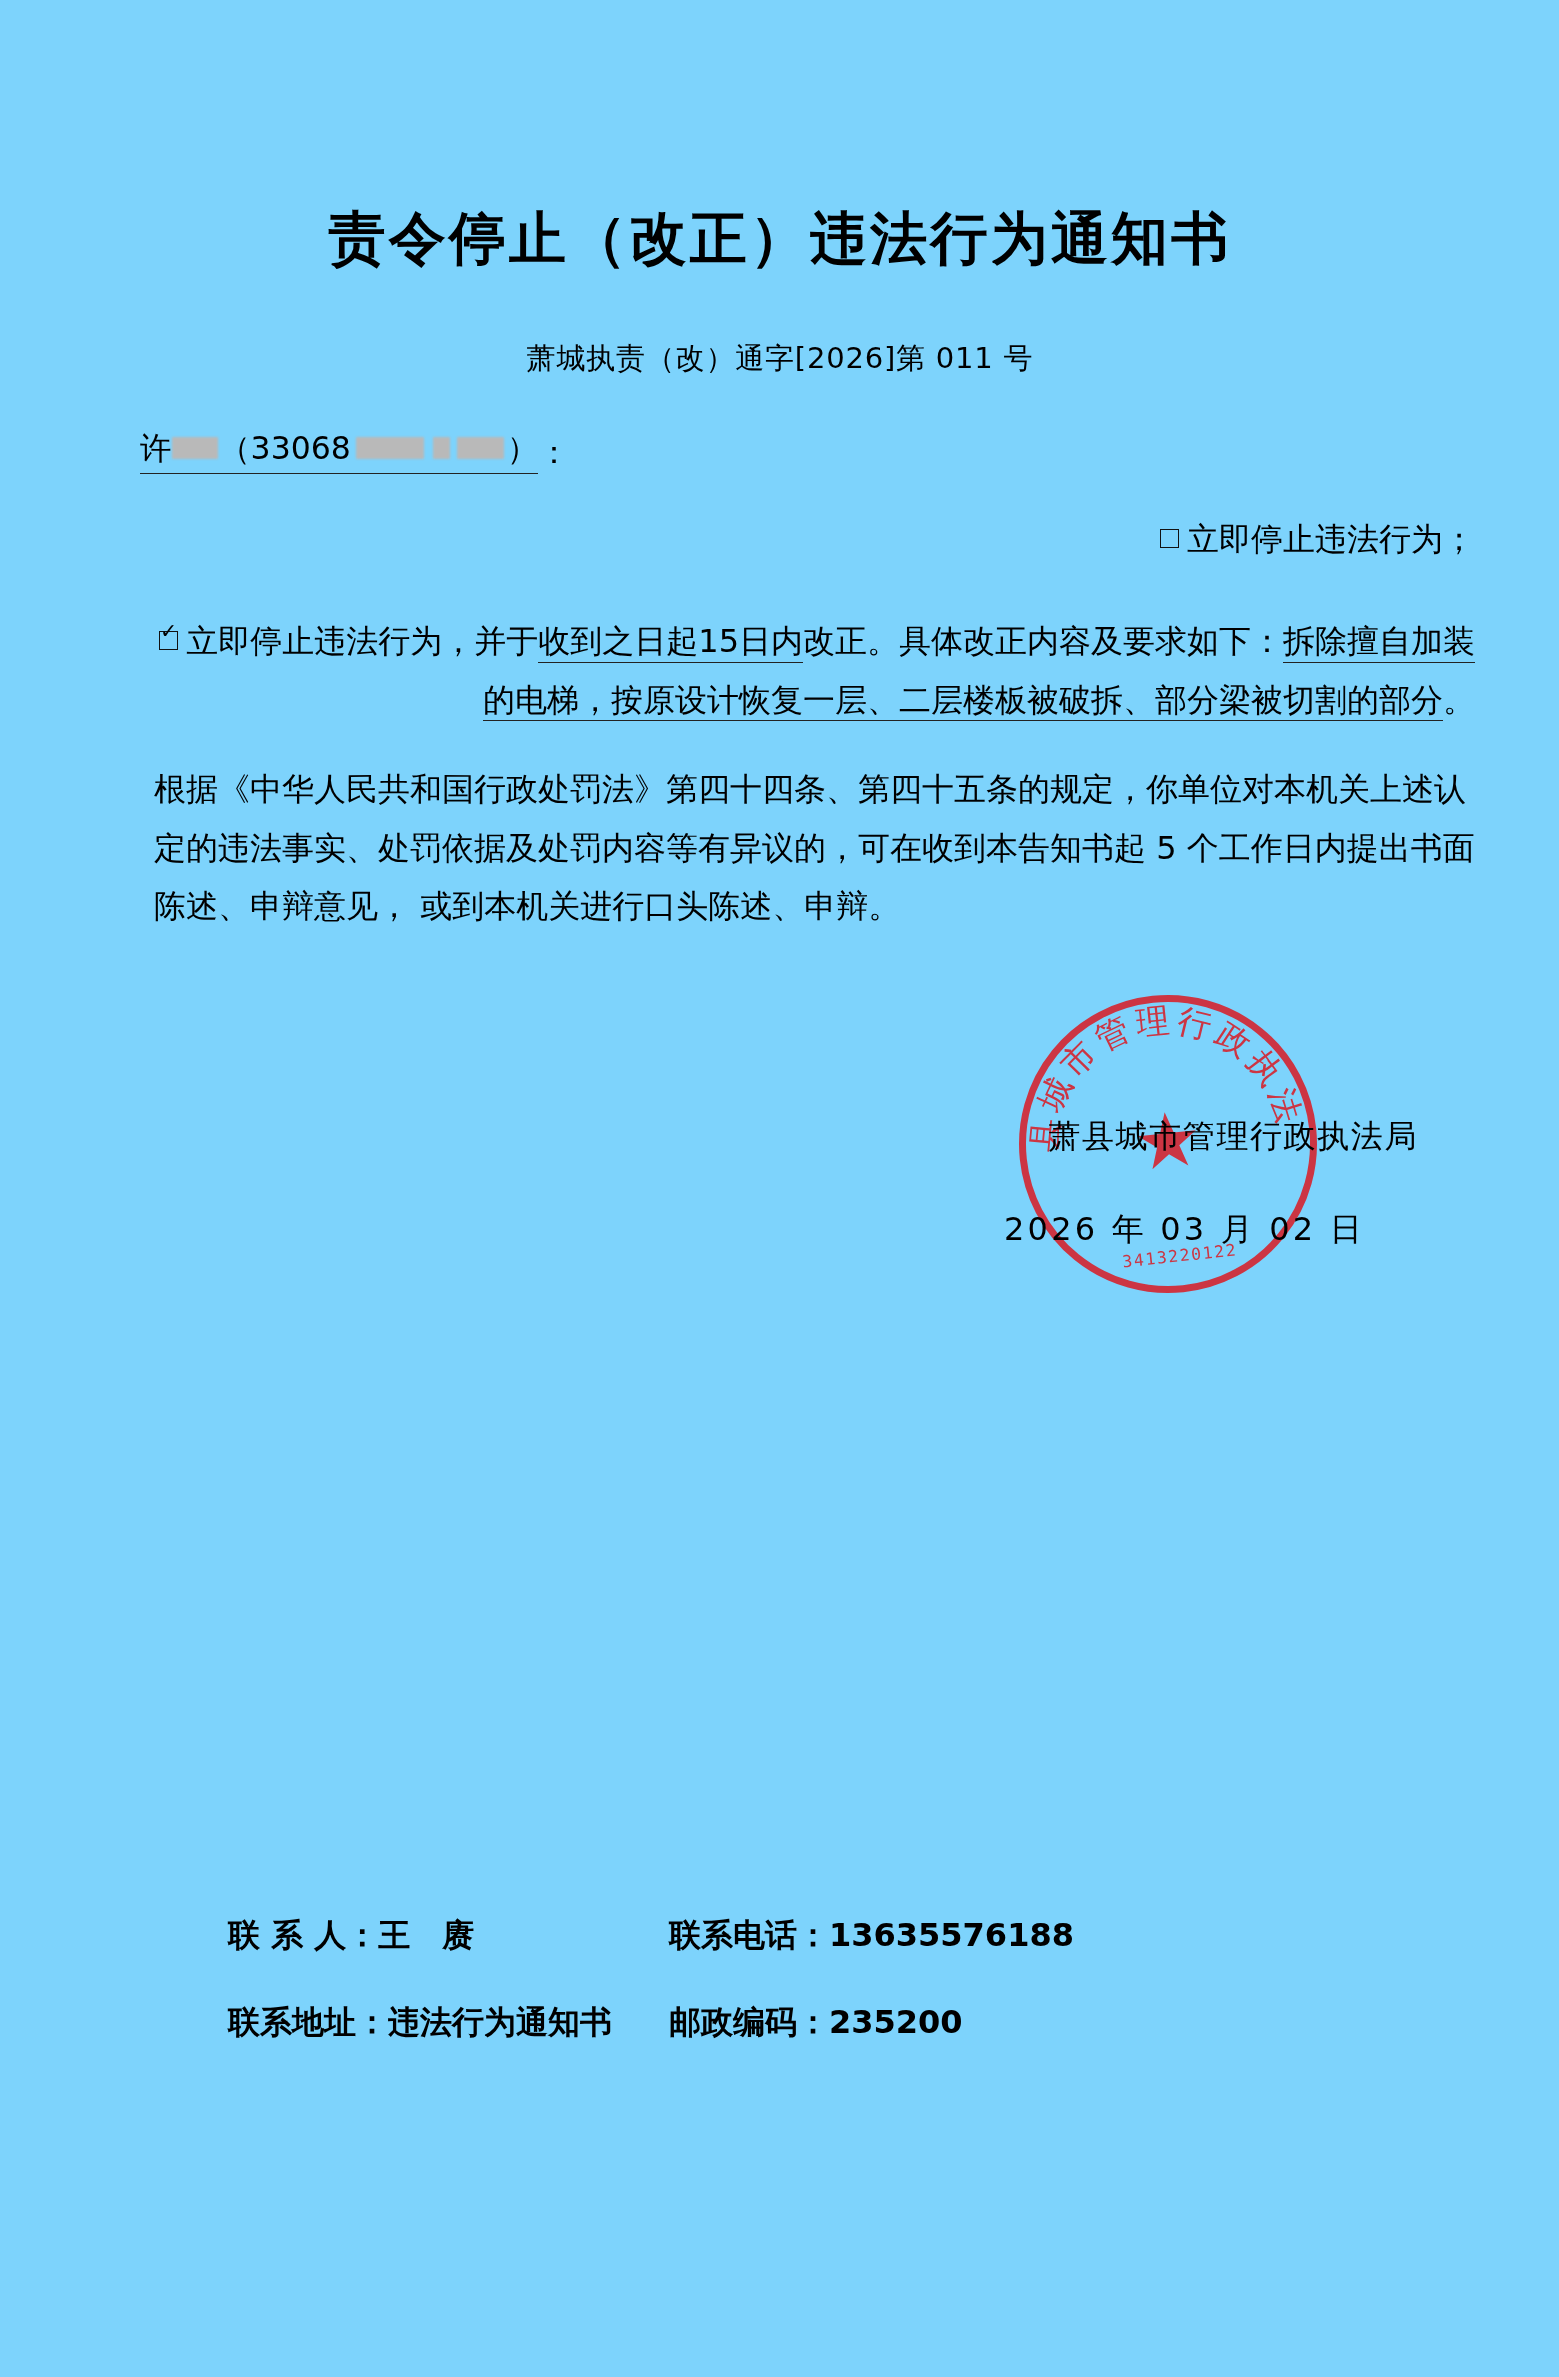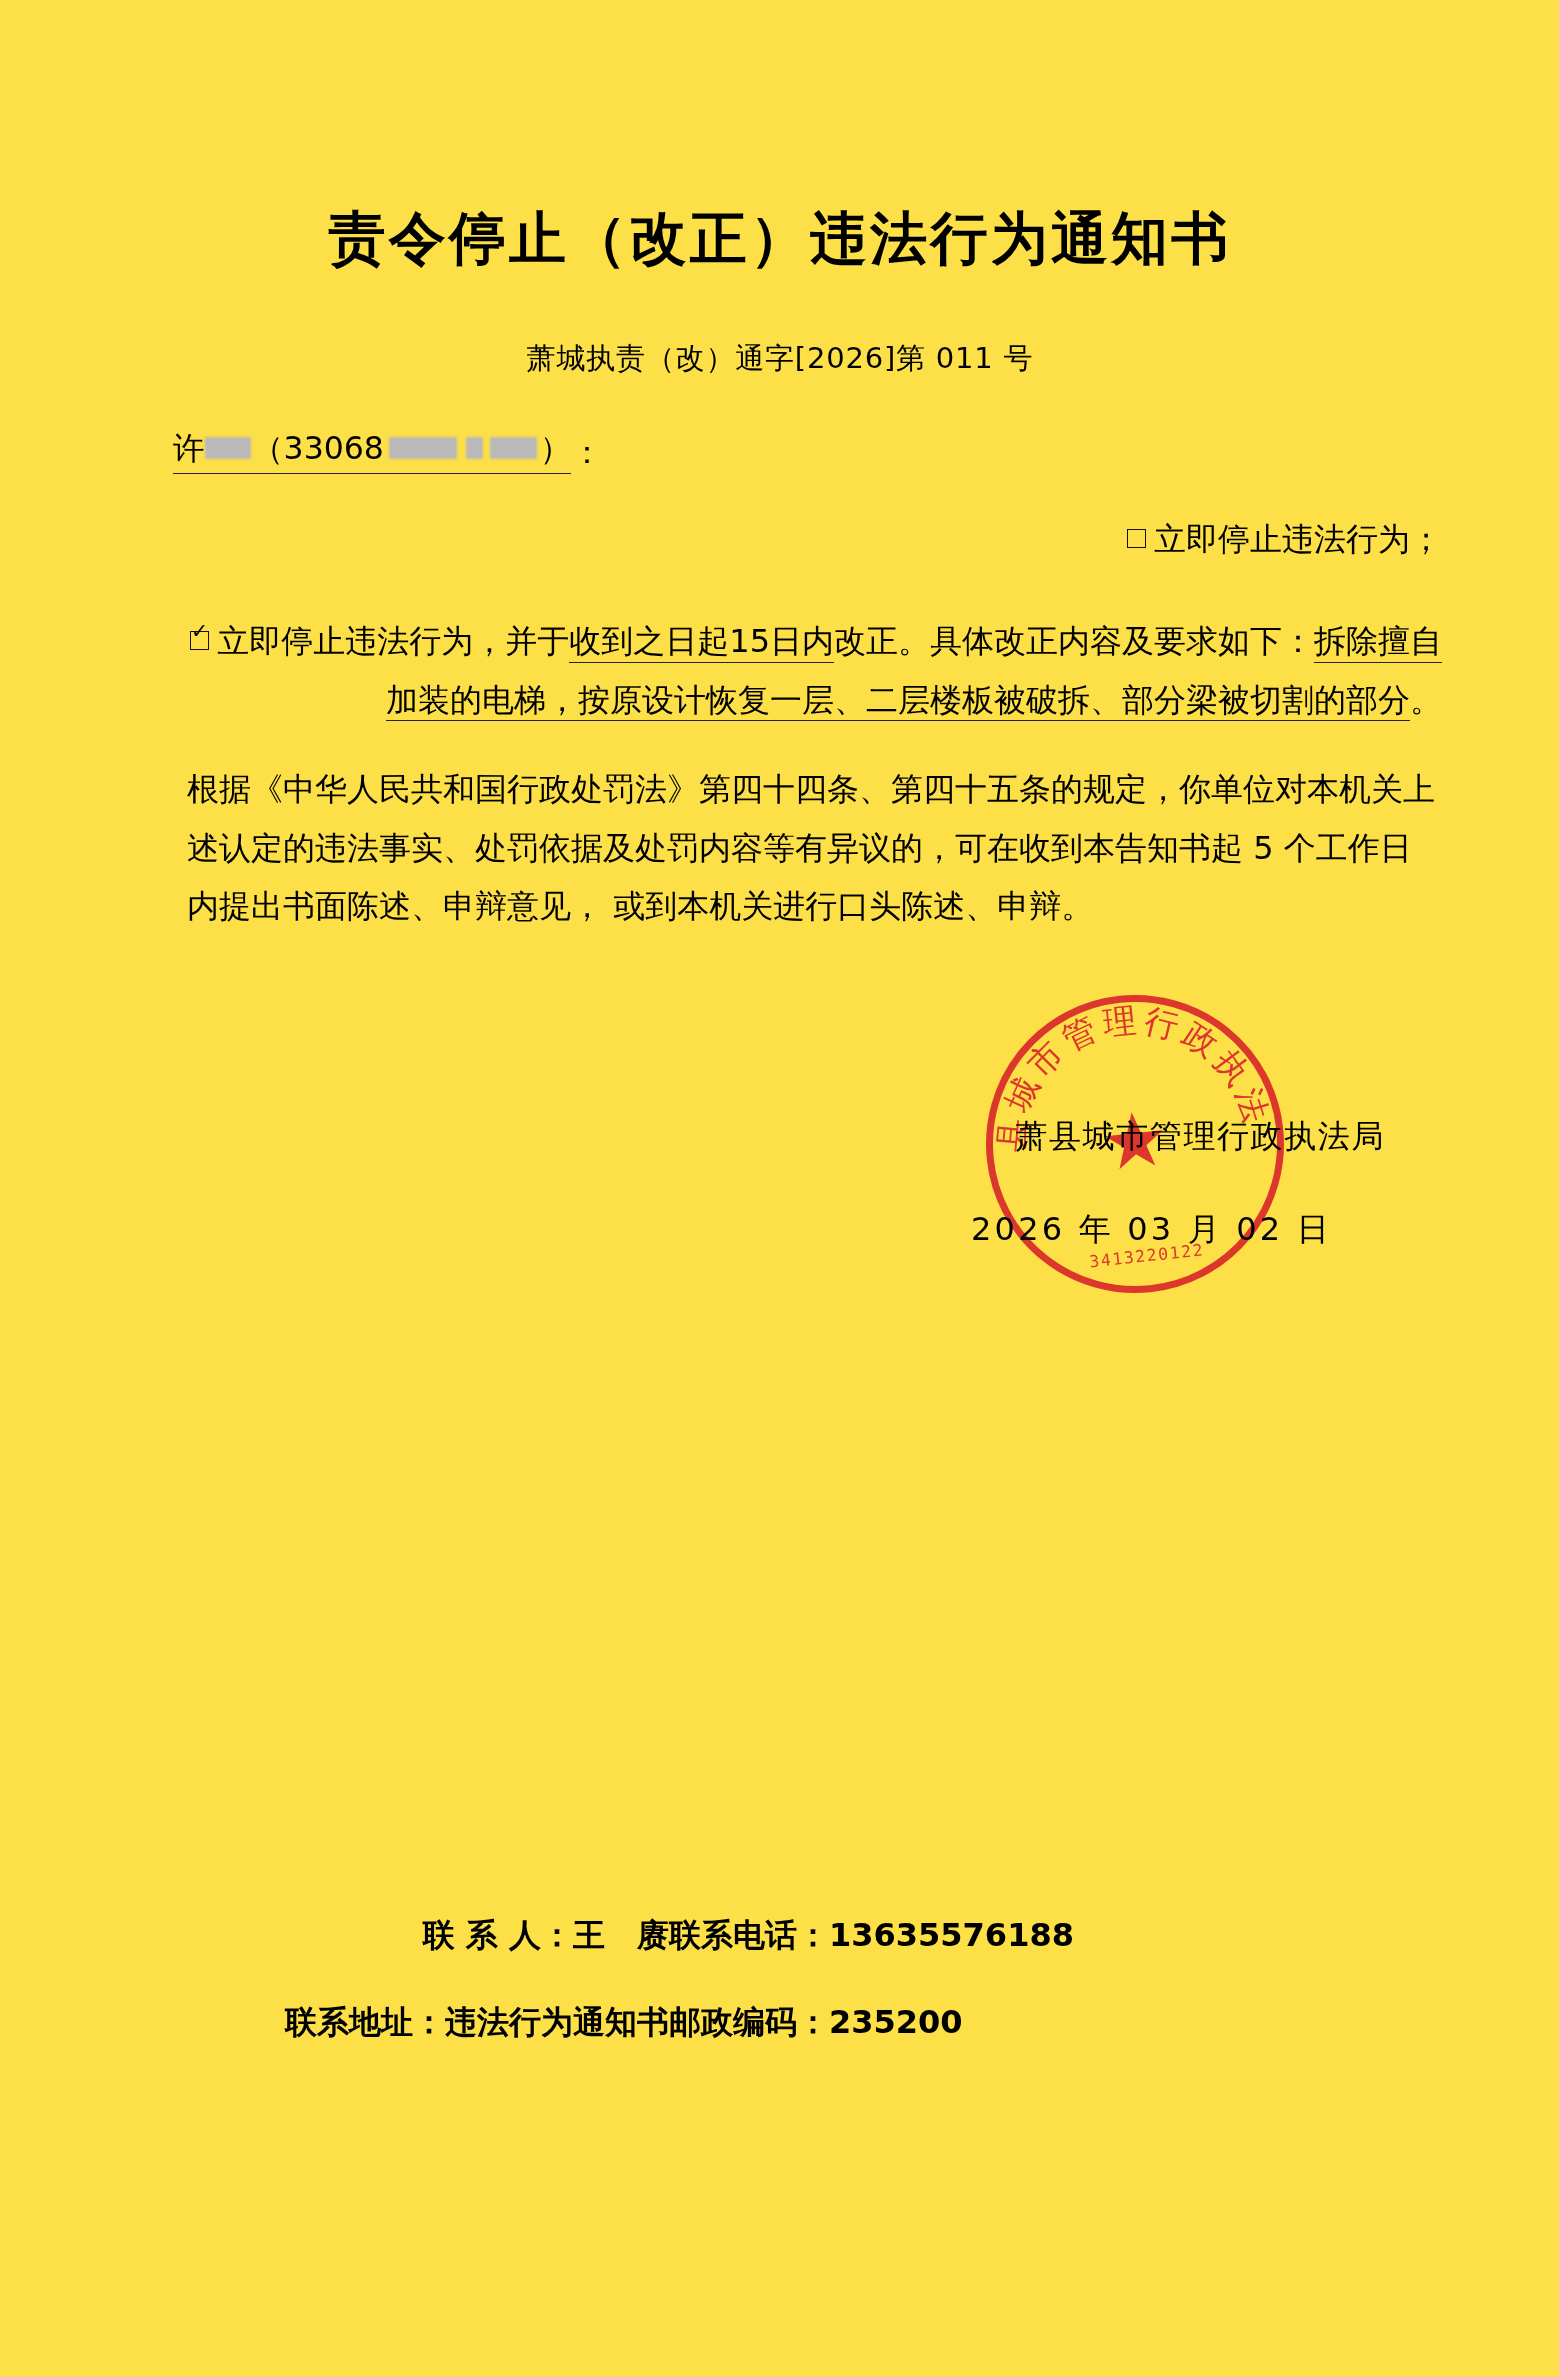--- a/index.html
+++ b/index.html
@@ -12,23 +12,23 @@
     height: 2377px;
     font-family: "Liberation Sans", sans-serif;
     color: #000000;
     position: relative;
     overflow: hidden;
   }
   .page {
     position: relative;
     width: 1560px;
     height: 2377px;
-    background: #fde047;
+    background: #7dd3fc;
     box-sizing: border-box;
-    padding: 0 118px;
+    padding: 0 85px;
   }
   .doc-title {
     text-align: center;
     font-size: 57px;
     font-weight: bold;
     letter-spacing: 3.2px;
     padding-top: 201px;
     font-family: "DejaVu Sans", sans-serif;
   }
   .doc-number {
@@ -173,21 +173,20 @@
     font-size: 32px;
     font-family: "DejaVu Sans", sans-serif;
   }
   .footer-row {
     display: flex;
     margin-bottom: 43px;
   }
   .footer-col-left {
     width: 441px;
     font-weight: bold;
-    text-align: right;
   }
   .footer-col-left .val { font-weight: bold; }
   .footer-col-right {
     font-weight: bold;
   }
 </style>
 </head>
 <body>
 
 <div class="page">

